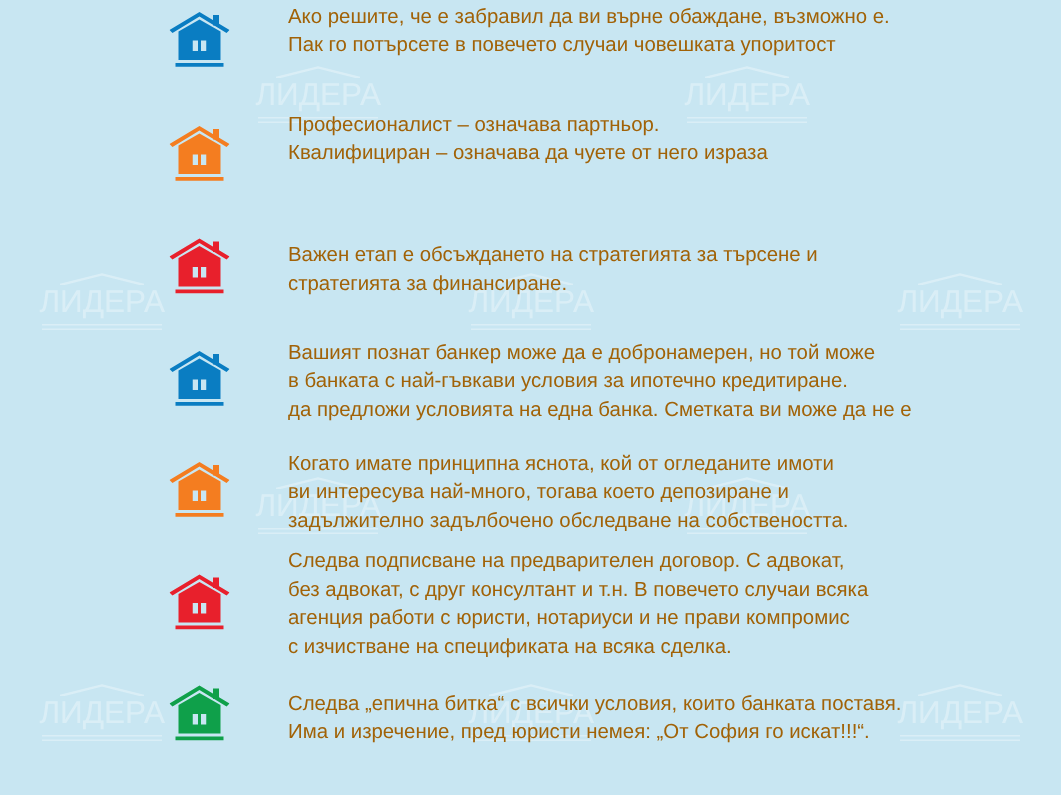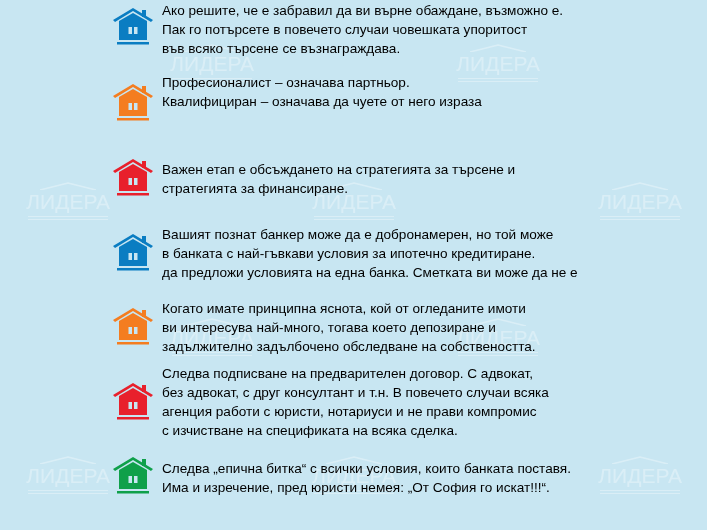--- a/index.html
+++ b/index.html
@@ -17,21 +17,21 @@
     }
     .watermark .wm-text {
       position: absolute; left: 0; top: 8px; width: 84px; text-align: right;
       color: #eaf6fb; font-size: 21px; letter-spacing: 0px;
       font-family: "Liberation Sans", sans-serif;
     }
     .watermark .line { position: absolute; left: 2px; width: 80px; height: 1px; background: #eaf6fb; }
     .item { position: absolute; left: 0; width: 707px; }
     .icon { position: absolute; left: 113px; width: 40px; height: 38px; }
     .text {
-      position: absolute; left: 162px; color: #000000;
+      position: absolute; left: 192px; color: #a16207;
       font-size: 13.6px; line-height: 19px; white-space: nowrap;
     }
     .text .ln { display: block; }
   </style>
 </head>
 <body>
 
 <div class="watermark" style="left:170px; top:44px;">
   <svg class="roof" viewBox="0 0 56 8">
       <polyline points="0,8 28,1 56,8" fill="none" stroke="#eaf6fb" stroke-width="1.5"></polyline>
@@ -120,21 +120,20 @@
         <rect x="29" y="3" width="4" height="7"></rect>
         <polygon points="6,14 20,6 34,14 34,33 6,33"></polygon>
         <rect x="4" y="35" width="32" height="2.5"></rect>
       </g>
     <rect x="15.5" y="20" width="3.5" height="7" fill="#c8e6f2"></rect>
       <rect x="21" y="20" width="3.5" height="7" fill="#c8e6f2"></rect>
   </svg>
   <div class="text" style="top:1px">
     <span class="ln">Ако решите, че е забравил да ви върне обаждане, възможно е.</span>
     <span class="ln">Пак го потърсете в повечето случаи човешката упоритост</span>
-    <span class="ln">във всяко търсене се възнаграждава.</span>
   </div>
 </div>
 
 <div class="item" style="top:0;">
   <svg class="icon" style="top:83px" viewBox="0 0 40 38">
     <g fill="#f47d20">
         <polygon points="20,1 40,13 38,15 20,4 2,15 0,13"></polygon>
         <rect x="29" y="3" width="4" height="7"></rect>
         <polygon points="6,14 20,6 34,14 34,33 6,33"></polygon>
         <rect x="4" y="35" width="32" height="2.5"></rect>

